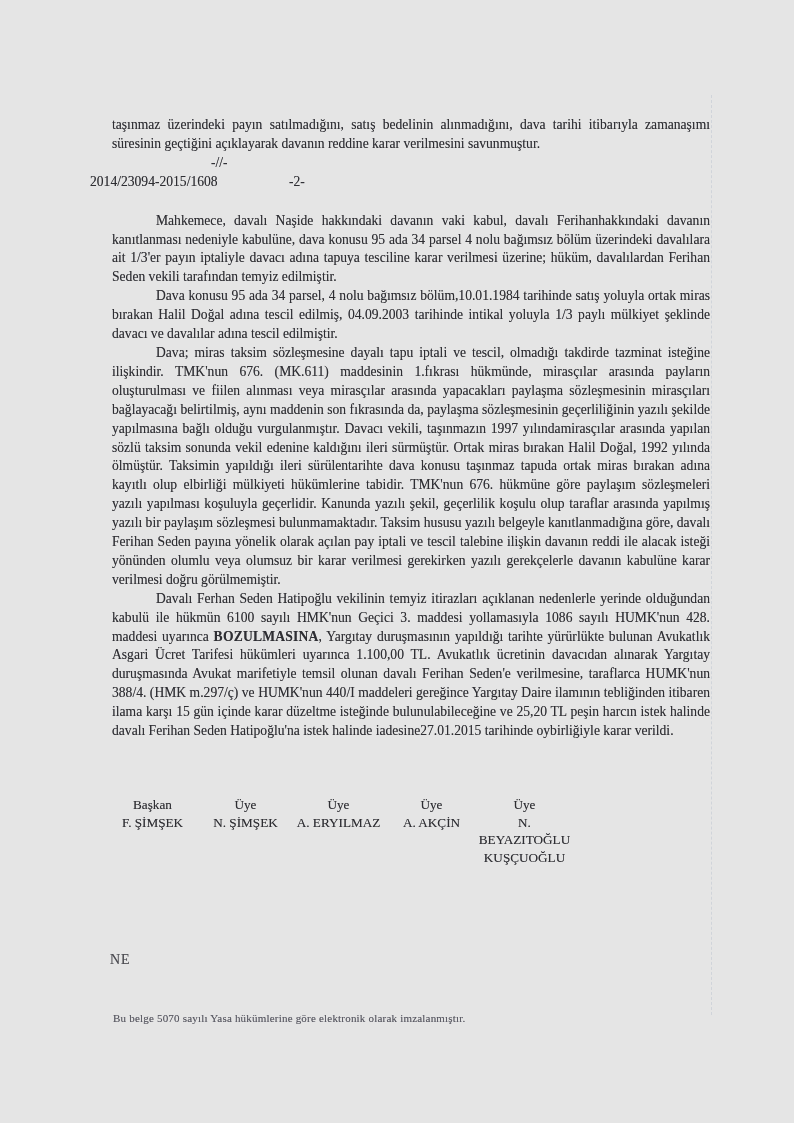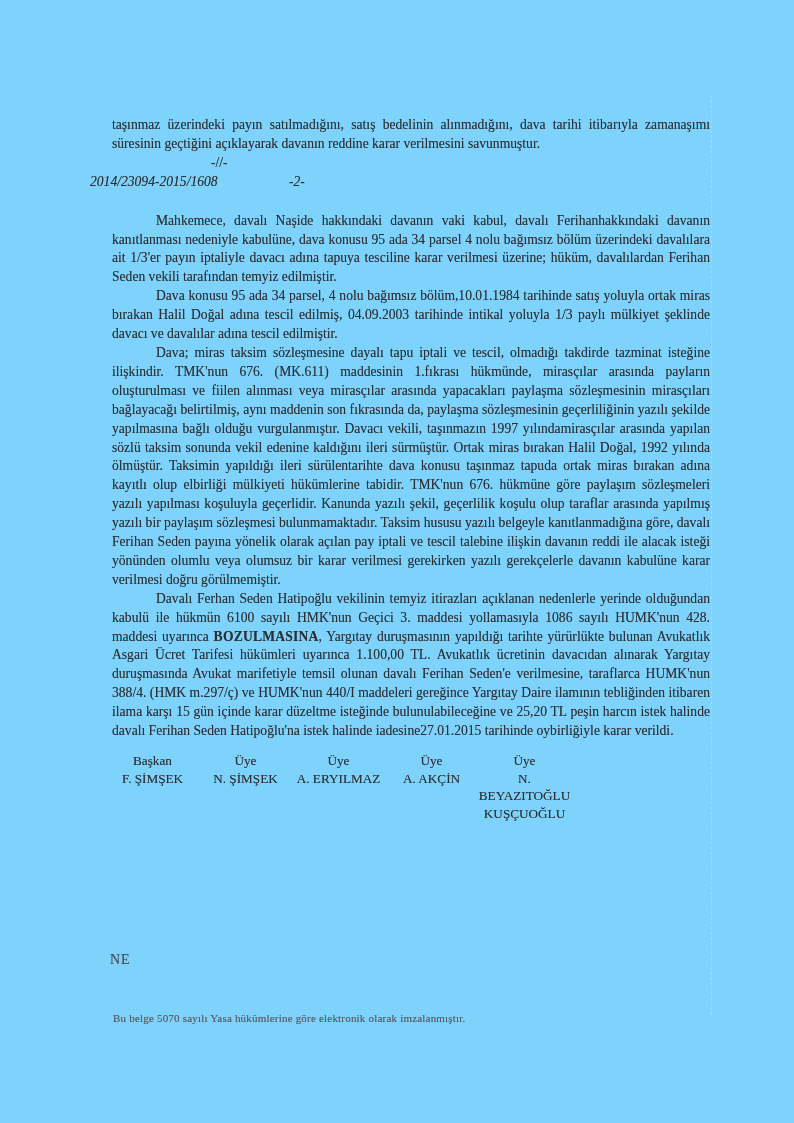--- a/index.html
+++ b/index.html
@@ -11,21 +11,21 @@
     width: 794px;
     height: 1123px;
     position: relative;
     overflow: hidden;
     font-family: "Liberation Serif", "DejaVu Serif", serif;
     color: #2e2e33;
   }
   .page {
     position: absolute;
     inset: 0;
-    background: #7dd3fc;
+    background: #e5e5e5;
     padding-left: 45px;
   }
   
   .scan-line {
     position: absolute;
     left: 711px;
     top: 95px;
     height: 920px;
     width: 0;
     border-left: 1px dashed #ccd0d8;
@@ -48,21 +48,20 @@
   .para.no-indent {
     text-indent: 0;
   }
   .sep-mark {
     padding-left: 99px;
     text-align: left;
   }
   .docket-line {
     margin-left: -22px;
     text-align: left;
-    font-style: italic;
   }
   .docket-line .pagenum {
     display: inline-block;
     margin-left: 68px;
   }
   #paragraphs {
     margin-top: 20px;
   }
   #paragraphs .para b {
     font-weight: bold;
@@ -78,20 +77,21 @@
     text-indent: 0;
   }
   .sig-col {
     width: 93px;
     flex: 0 0 93px;
     font-size: 13.2px;
     line-height: 17.5px;
   }
   .sig-title {
     display: block;
+    margin-top: 44px;
   }
   .sig-name {
     display: block;
   }
   .stray {
     position: absolute;
     left: 110px;
     top: 952px;
     font-size: 14px;
     color: #4c4c52;

